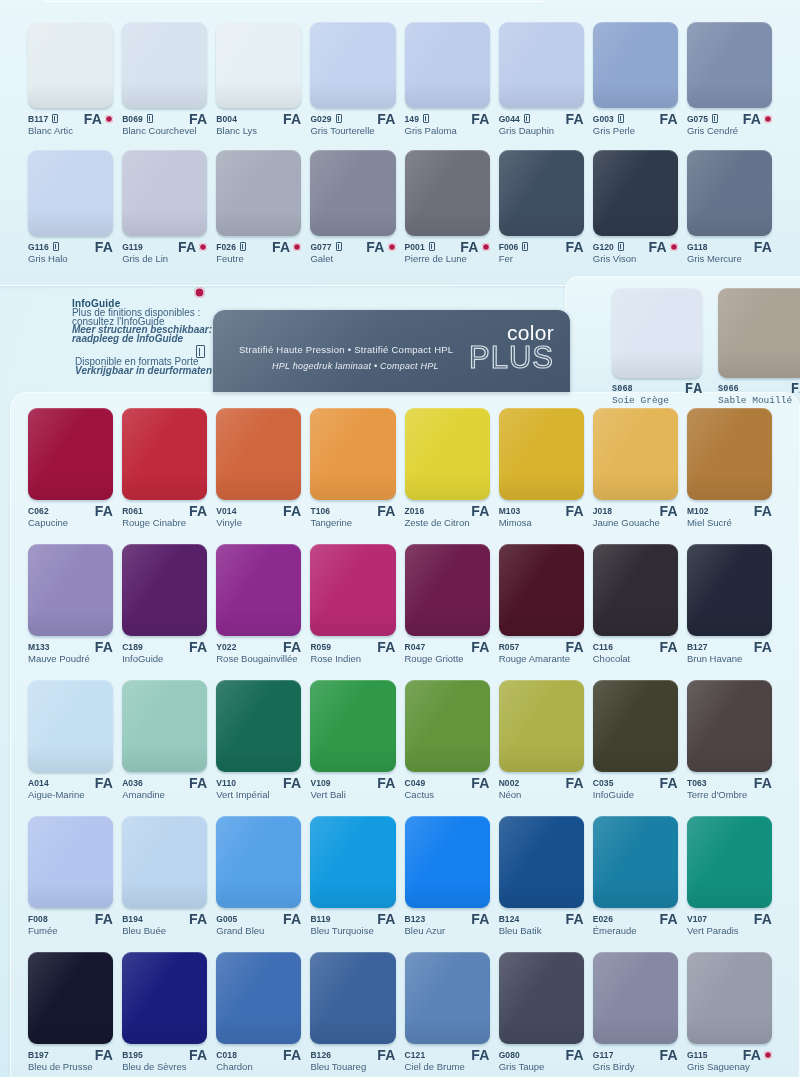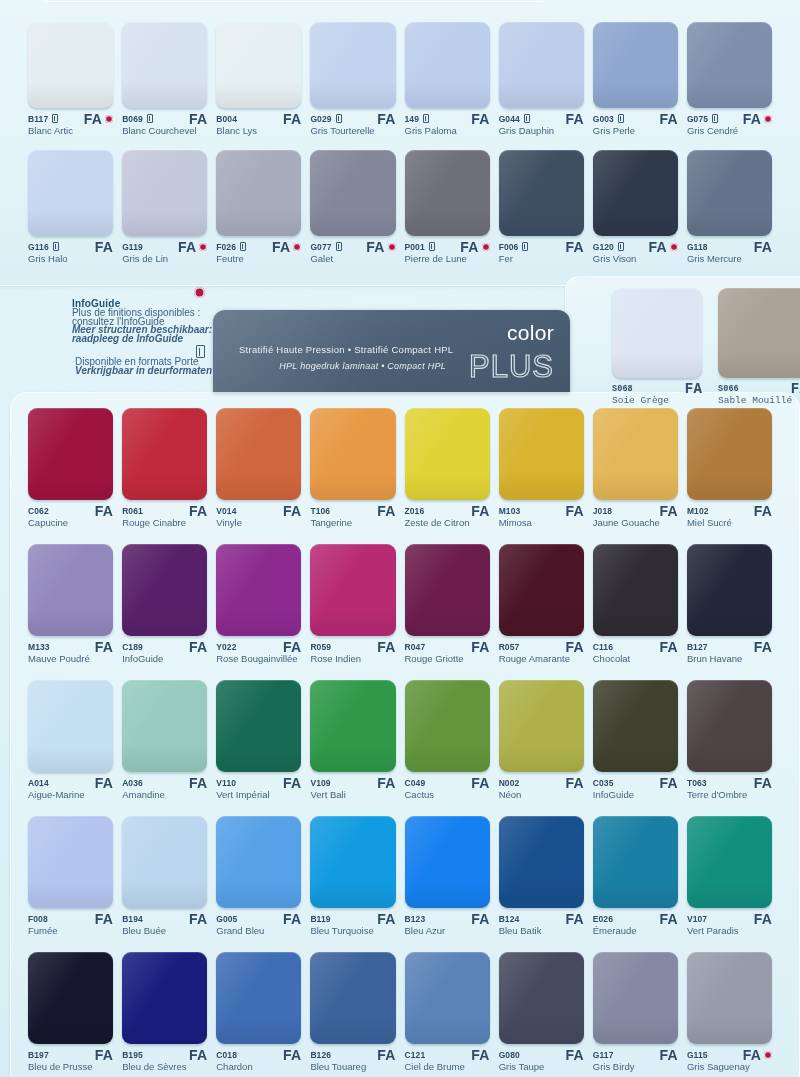--- a/index.html
+++ b/index.html
@@ -121,32 +121,31 @@
     border-radius: 12px 12px 0 0;
     box-shadow: 0 1px 4px rgba(60,90,110,.35);
     overflow:hidden;
   }
   #banner::before{
     content:""; position:absolute; inset:0;
     background: linear-gradient(105deg, rgba(255,255,255,.10) 0%, rgba(255,255,255,0) 45%);
   }
   #banner-text { position:absolute; left:26px; top:34px; color:#e9eef4; }
   .bn-fr { font-size:9.5px; letter-spacing:.25px; white-space:nowrap; }
-  .bn-nl { font-size:9px; font-style:italic; letter-spacing:.25px; margin-top:6px; margin-left:33px; white-space:nowrap;text-align:center; }
+  .bn-nl { font-size:9px; font-style:italic; letter-spacing:.25px; margin-top:6px; margin-left:33px; white-space:nowrap; }
   #logo { position:absolute; right:16px; top:13px; text-align:left; }
   #logo-color {
     font-size: 21px; color:#ffffff; line-height:20px; letter-spacing:.3px;
     text-align: right;
   }
   #logo-plus {
     font-size: 31px; line-height: 30px; letter-spacing: 1px;
     color: transparent;
     -webkit-text-stroke: 1.2px rgba(226,235,243,.92);
     text-align: left;
-    margin-top: 9px;
   }
 </style>
 </head>
 <body>
 
 <div id="page">
 
   <div class="panel" id="panel-top"></div>
   <div class="panel" id="panel-crop"></div>
   <div class="panel" id="panel-sides"></div>

